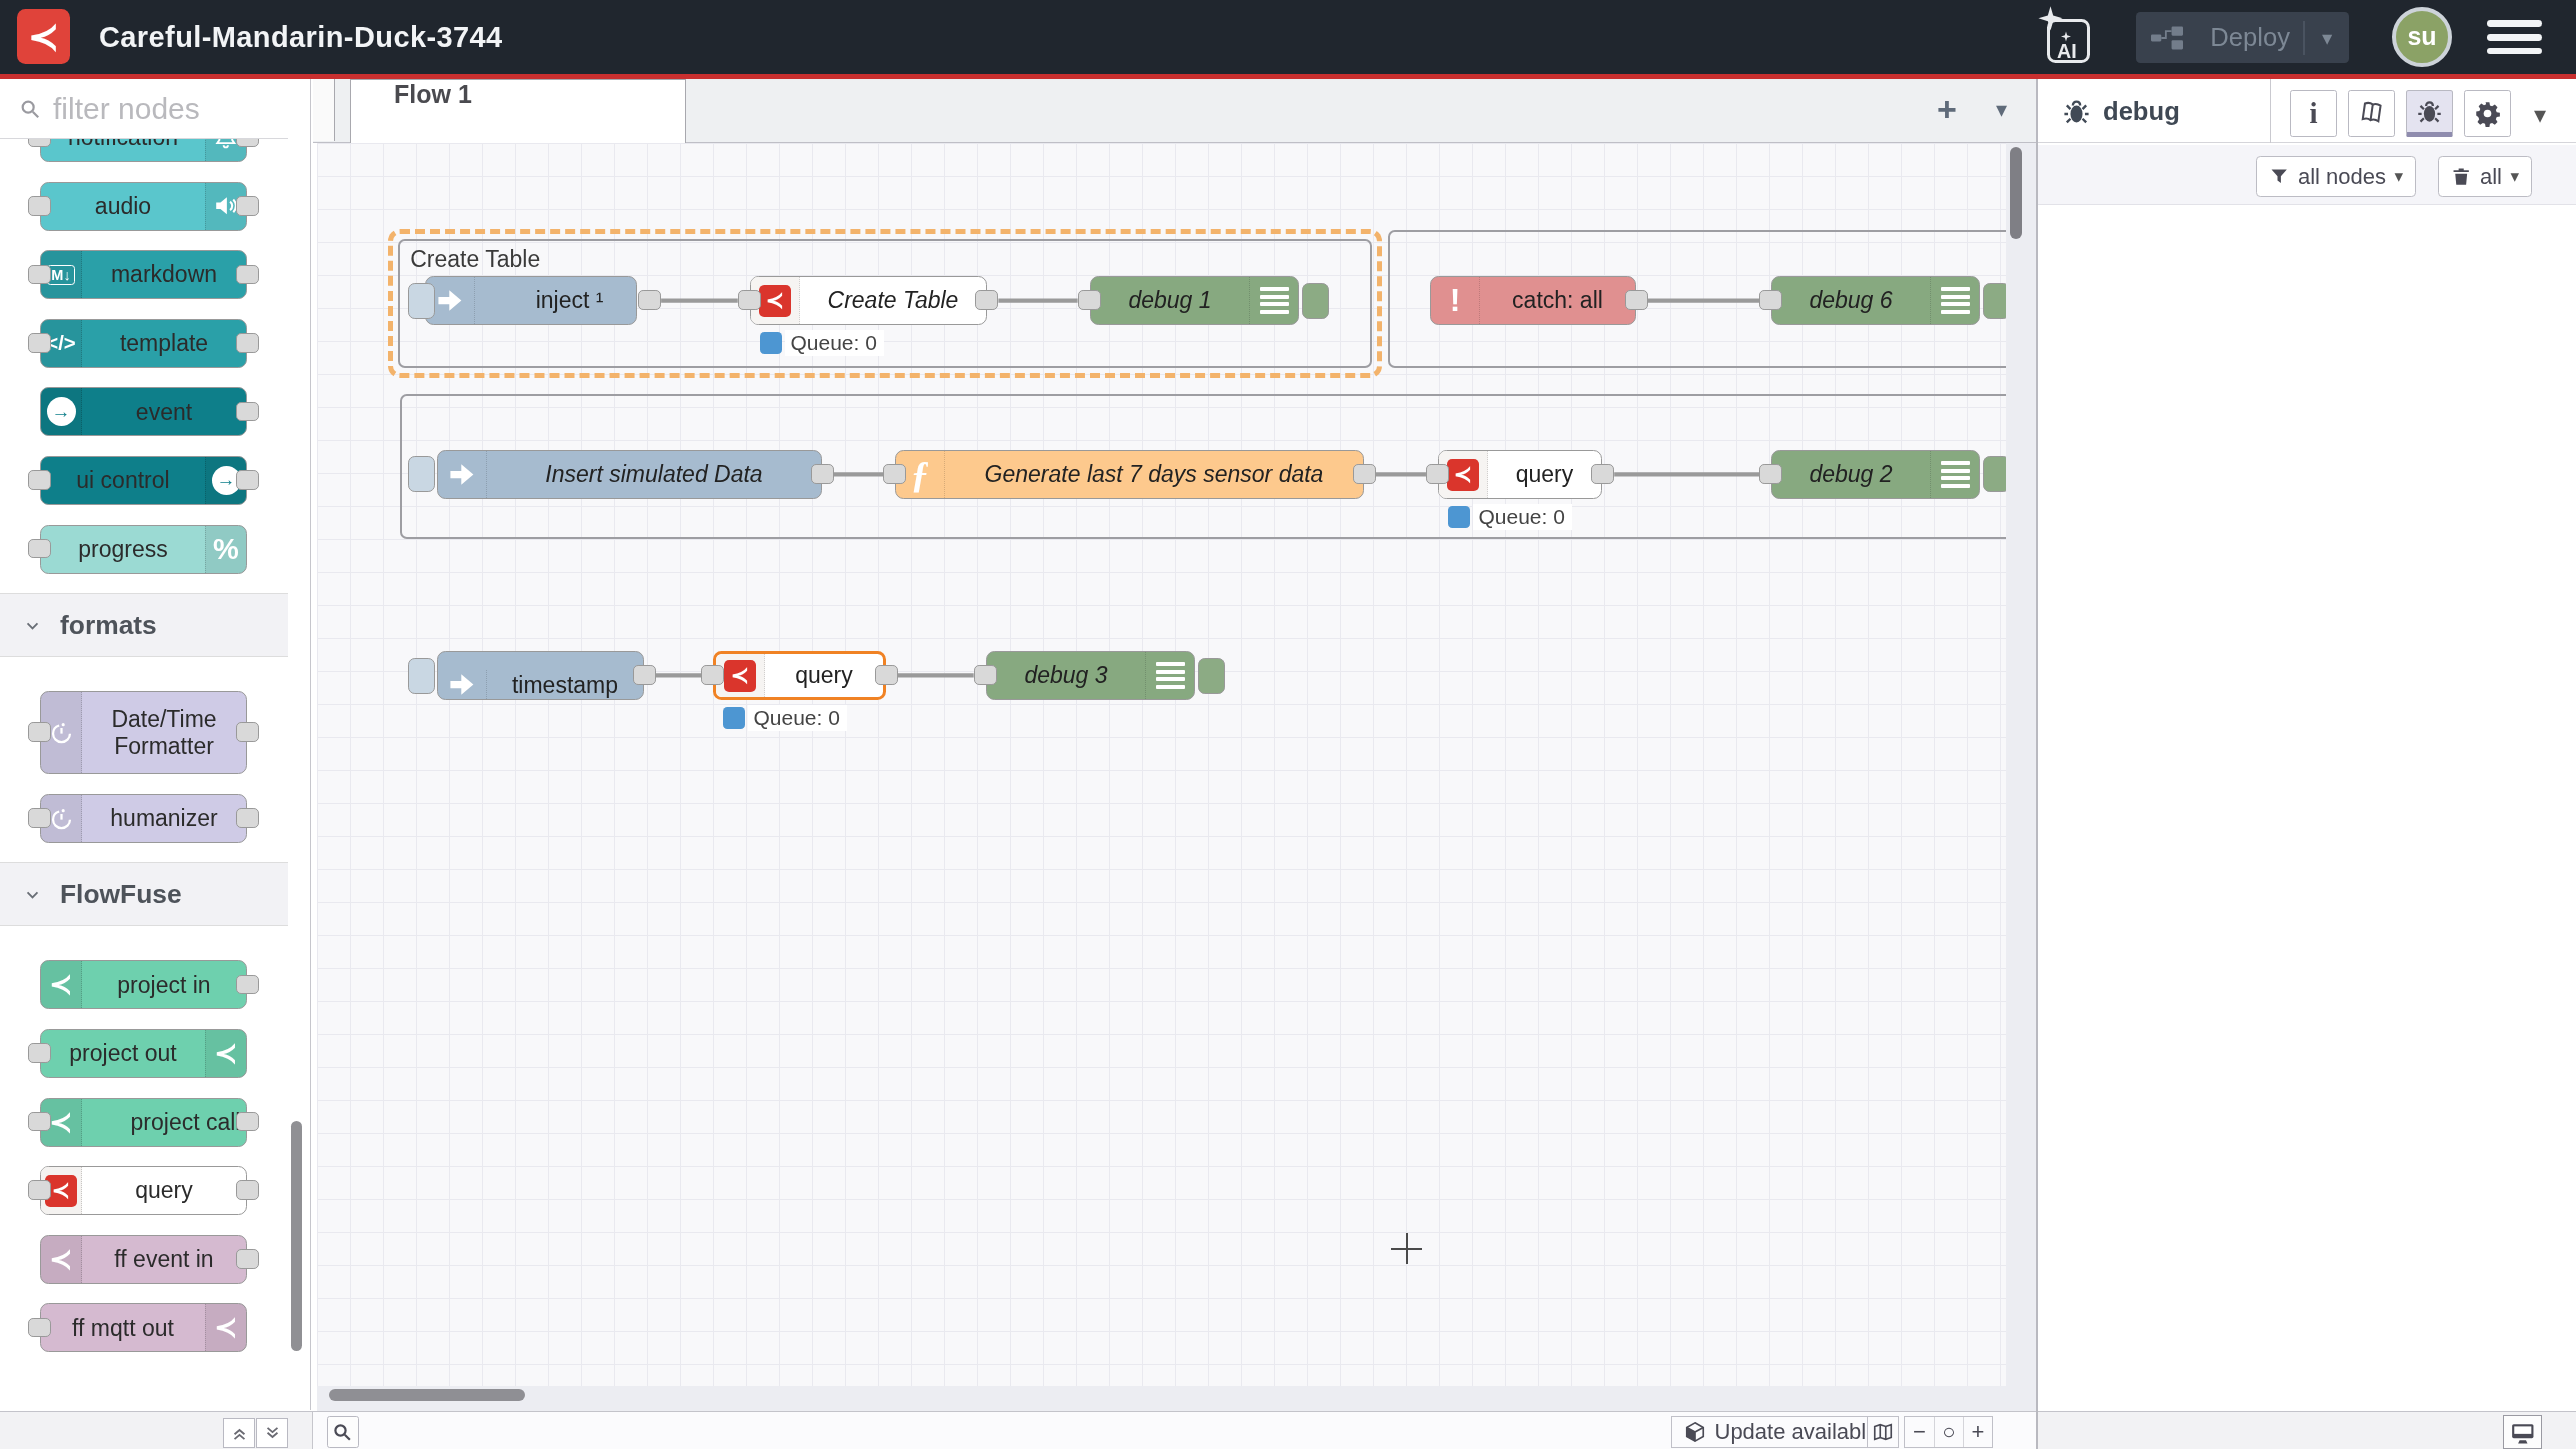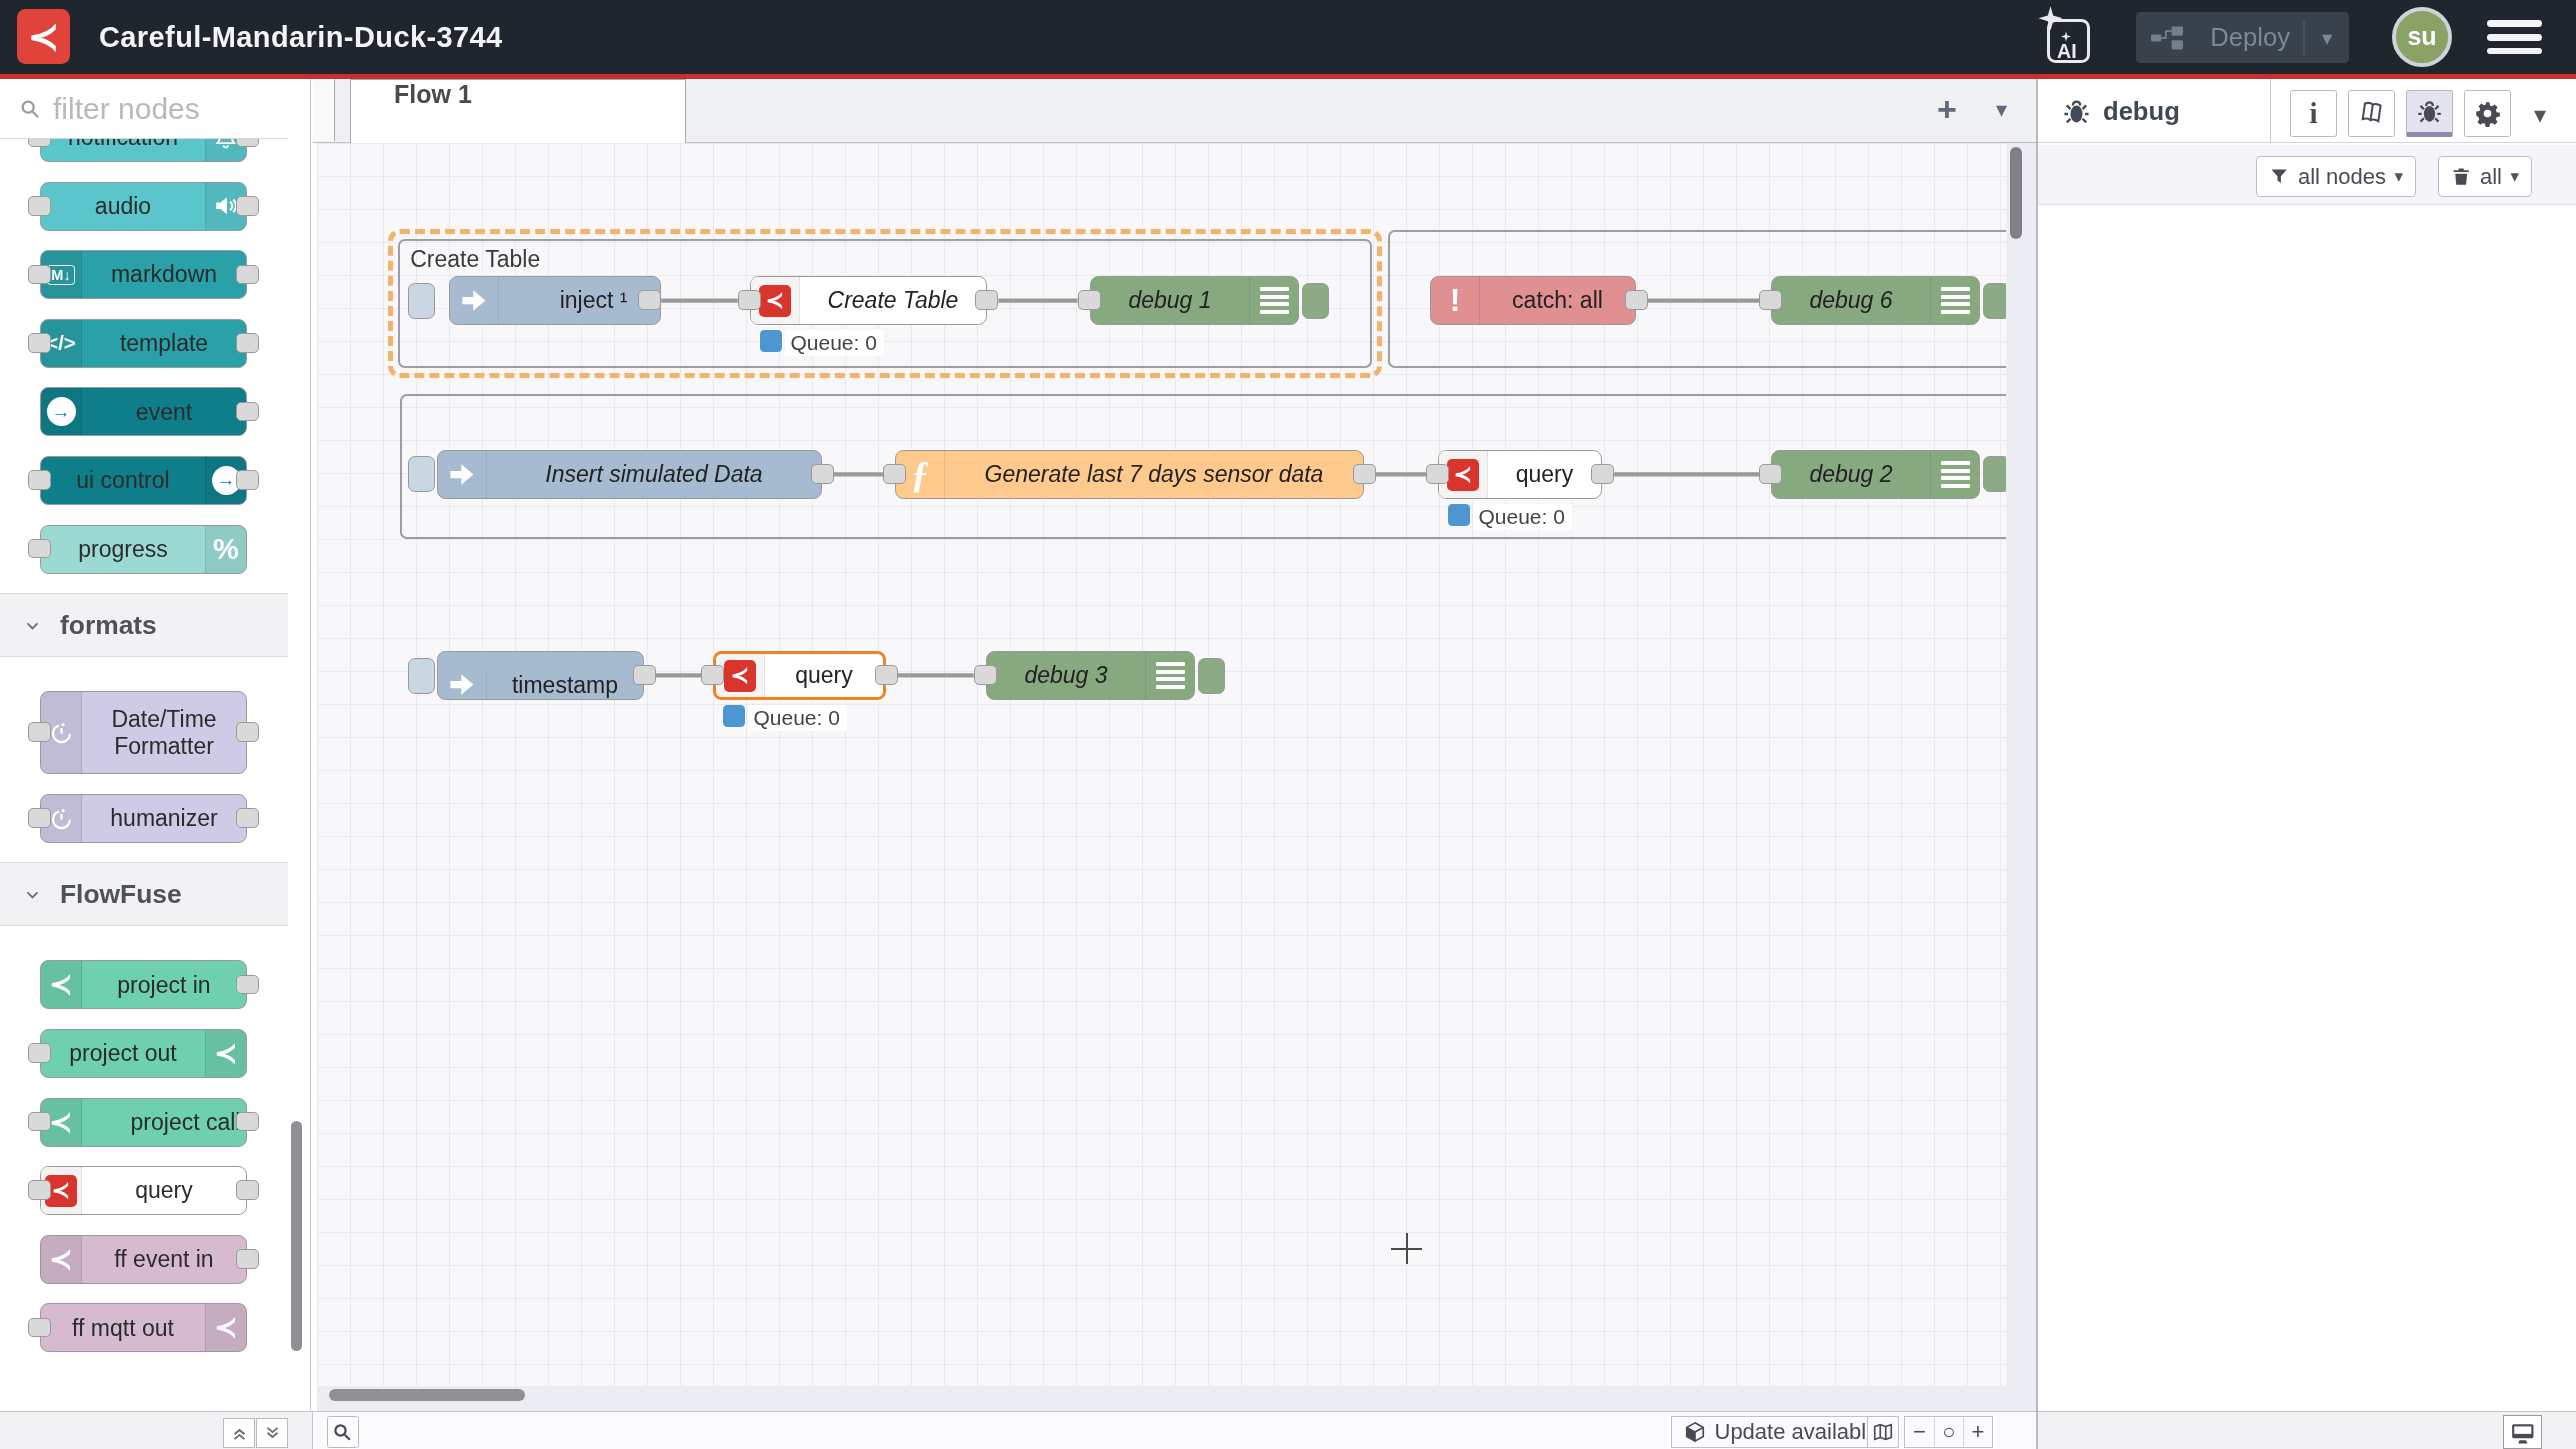--- a/index.html
+++ b/index.html
@@ -94,21 +94,21 @@
   .node.selected { border:3.4px solid #f08224; }
   .n-zone { width:49px; flex:none; display:flex; align-items:center; justify-content:center; }
   .n-zone.left { border-right:1.7px dotted rgba(0,0,0,.15); border-radius:6.8px 0 0 6.8px; }
   .n-zone.right { border-left:1.7px dotted rgba(0,0,0,.15); border-radius:0 6.8px 6.8px 0; }
   .n-label { flex:1; display:flex; align-items:center; justify-content:center; font-size:23px; color:#222;
     white-space:nowrap; padding:0 6.8px; }
   .n-label.it { font-style:italic; }
   .port { position:absolute; width:23px; height:20.4px; background:#d9d9d9; border:1.7px solid #999; border-radius:5.1px; }
   .side-btn { position:absolute; width:27px; height:36px; border:1.7px solid #999; border-radius:6.8px; }
   .bars span { display:block; width:29px; height:4.3px; background:#fff; border-radius:0.9px; margin:3.4px 0; }
-  .queue { position:absolute; height:25.6px; display:flex; }
+  .queue { position:absolute; height:25.6px; display:flex; align-items:center; }
   .queue .q-ico { width:22px; height:22px; background:#4d96d2; border-radius:4.3px; }
   .queue .q-txt { background:#fff; color:#444; font-size:21px; padding:0.9px 6.8px 0.9px 5.1px; margin-left:3.4px; }
   #wires { position:absolute; left:0; top:0; pointer-events:none; }
   #crosshair-h { position:absolute; left:1391px; top:1248px; width:31px; height:1.7px; background:#4a4a4a; }
   #crosshair-v { position:absolute; left:1406px; top:1233px; width:1.7px; height:31px; background:#4a4a4a; }
 
   
   #sidebar { position:absolute; left:2038px; top:79px; width:538px; height:1331px; background:#fff; }
   #sb-header { position:absolute; left:0; top:0; width:538px; height:64px; background:#fff; border-bottom:1.7px solid #d5d5da; }
   #sb-tab { position:absolute; left:0; top:0; width:233px; height:64px; border-right:1.7px solid #c9c9cf;
@@ -370,21 +370,21 @@
         <line x1="1523" y1="389" x2="1693" y2="389" stroke="#9a9a9a" stroke-width="5"></line>
         <line x1="398" y1="625" x2="451" y2="625" stroke="#9a9a9a" stroke-width="5"></line>
         <line x1="682" y1="625" x2="771" y2="625" stroke="#9a9a9a" stroke-width="5"></line>
       </svg>
   <div class="group-sel" style="left: 71px; top: 86px; width: 994px; height: 149px;"></div>
       <div class="group" style="left: 81px; top: 96px; width: 974px; height: 129px;">
         <div class="group-label">Create Table</div>
       </div>
       <div class="group" style="left: 1071px; top: 87px; width: 750px; height: 138px;"></div>
       <div class="group" style="left: 83px; top: 251px; width: 1738px; height: 145px;"></div>
-      <div class="node" style="left: 132px; top: 133px; width: 212px; background: rgb(166, 187, 207); gap: 28px;">
+      <div class="node" style="left: 108px; top: 133px; width: 212px; background: rgb(166, 187, 207); gap: 28px;">
         <div class="n-zone left">
           <svg width="29" height="29" viewBox="0 0 24 24">
             <path d="M2 9h9V3.5L21 12l-10 8.5V15H2z" fill="#fff"></path>
           </svg>
         </div>
         <div class="n-label">inject ¹</div>
       </div>
       <div class="port" style="left: 321px; top: 147px;"></div>
       <div class="side-btn" style="left: 91px; top: 140px; background: rgb(201, 215, 227);"></div>
       <div class="node" style="left: 433px; top: 133px; width: 237px; background: rgb(255, 255, 255);">

